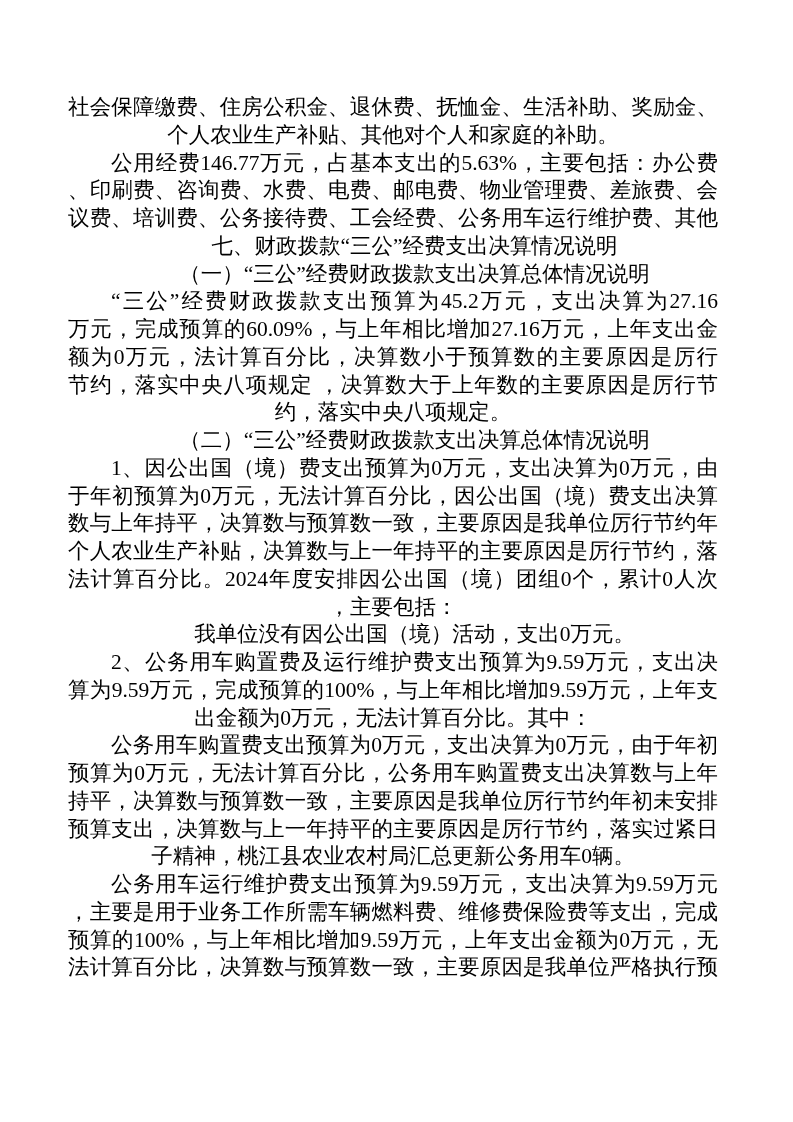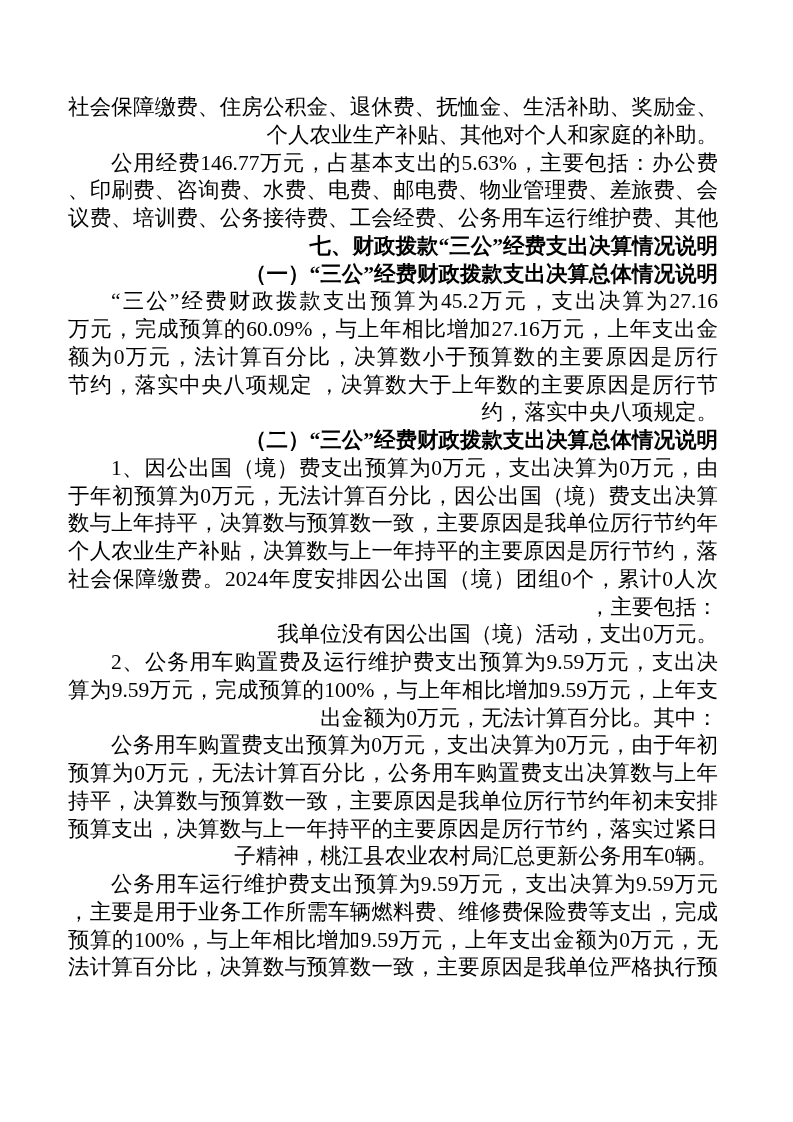--- a/index.html
+++ b/index.html
@@ -18,33 +18,33 @@
     position: absolute;
     left: 68px;
     top: 94px;
     width: 650px;
   }
   .ln {
     height: 27.75px;
     line-height: 27.75px;
     font-size: 21.5px;
     letter-spacing: 0;
-    text-align: right;
+    text-align: center;
     overflow: hidden;
     white-space: normal;
   }
   
   .j {
     text-align: justify;
     text-align-last: justify;
   }
   
   .ind { padding-left: 43px; }
   
-  .h { font-weight: 700; }
+  .h { font-weight: 400; }
   .para { margin: 0; padding: 0; }
 </style>
 </head>
 <body>
 
 <div class="page">
   <div class="content">
 
     <div class="para">
       <div class="ln j">社会保障缴费、住房公积金、退休费、抚恤金、生活补助、奖励金、</div>
@@ -75,21 +75,21 @@
 
     <div class="para">
       <div class="ln h ind">（二）“三公”经费财政拨款支出决算总体情况说明</div>
     </div>
 
     <div class="para">
       <div class="ln j ind">1、因公出国（境）费支出预算为0万元，支出决算为0万元，由</div>
       <div class="ln j">于年初预算为0万元，无法计算百分比，因公出国（境）费支出决算</div>
       <div class="ln j">数与上年持平，决算数与预算数一致，主要原因是我单位厉行节约年</div>
       <div class="ln j">个人农业生产补贴，决算数与上一年持平的主要原因是厉行节约，落</div>
-      <div class="ln j">社会保障缴费。2024年度安排因公出国（境）团组0个，累计0人次</div>
+      <div class="ln j">法计算百分比。2024年度安排因公出国（境）团组0个，累计0人次</div>
       <div class="ln">，主要包括：</div>
     </div>
 
     <div class="para">
       <div class="ln ind">我单位没有因公出国（境）活动，支出0万元。</div>
     </div>
 
     <div class="para">
       <div class="ln j ind">2、公务用车购置费及运行维护费支出预算为9.59万元，支出决</div>
       <div class="ln j">算为9.59万元，完成预算的100%，与上年相比增加9.59万元，上年支</div>

